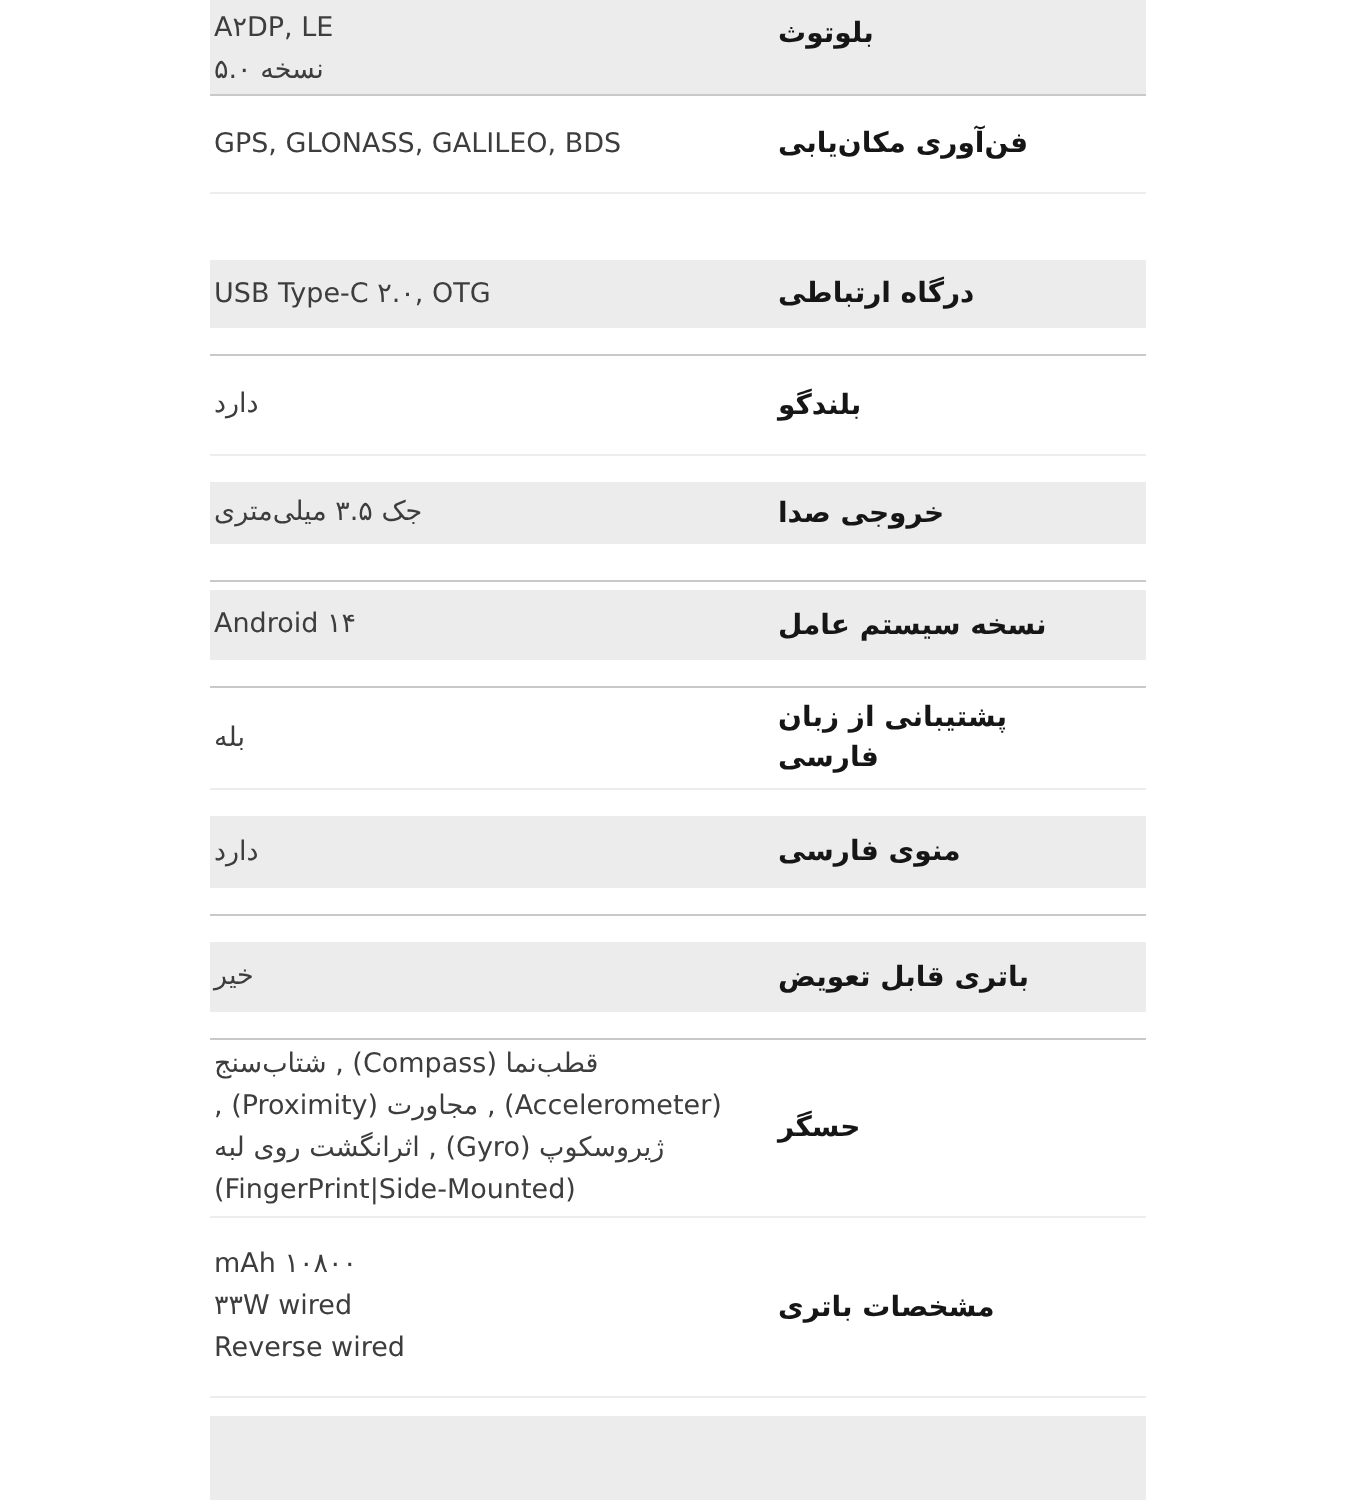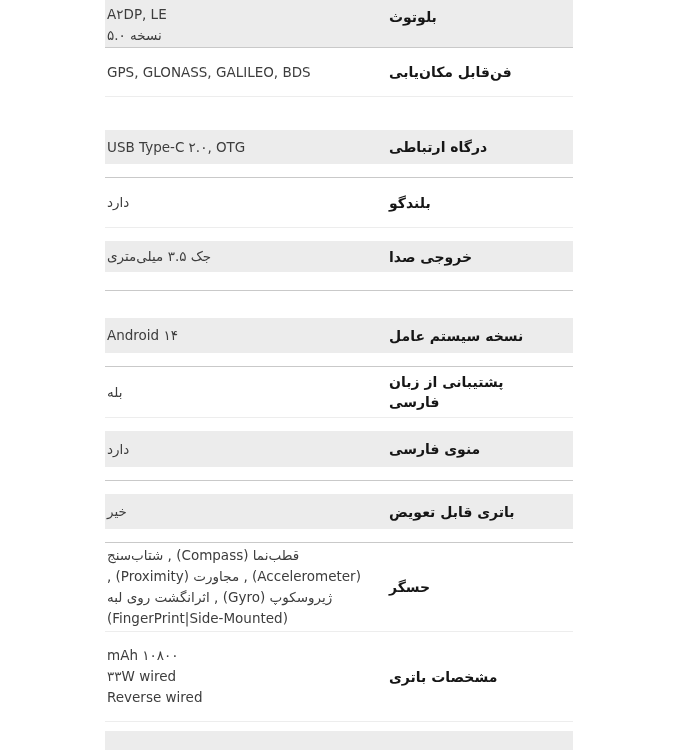--- a/index.html
+++ b/index.html
@@ -42,21 +42,21 @@
           </div>
           <div class="label-cell">بلوتوث</div>
         </div>
       </div>
     </div>
     <div class="row white" style="height: 49px;">
       <div class="cells">
         <div class="value-cell">
           <div class="value-line" dir="auto">GPS, GLONASS, GALILEO, BDS</div>
         </div>
-        <div class="label-cell">فن‌قابل مکان‌یابی</div>
+        <div class="label-cell">فن‌آوری مکان‌یابی</div>
       </div>
     </div>
     <div class="row grayrow" style="height: 48px; margin-top: 33px;">
       <div class="band" style="margin-top: 13px; height: 34px;">
         <div class="cells">
           <div class="value-cell">
             <div class="value-line" dir="auto">USB Type-C ۲.۰, OTG</div>
           </div>
           <div class="label-cell">درگاه ارتباطی</div>
         </div>
@@ -74,21 +74,21 @@
       <div class="band" style="margin-top: 13px; height: 31px;">
         <div class="cells">
           <div class="value-cell">
             <div class="value-line" dir="auto">جک ۳.۵ میلی‌متری</div>
           </div>
           <div class="label-cell">خروجی صدا</div>
         </div>
       </div>
     </div>
     <div class="row grayrow" style="height: 49px;">
-      <div class="band" style="margin-top: 27px; height: 35px;">
+      <div class="band" style="margin-top: 4px; height: 35px;">
         <div class="cells">
           <div class="value-cell">
             <div class="value-line" dir="auto">Android ۱۴</div>
           </div>
           <div class="label-cell">نسخه سیستم عامل</div>
         </div>
       </div>
     </div>
     <div class="row white" style="height: 51px;">
       <div class="cells">

